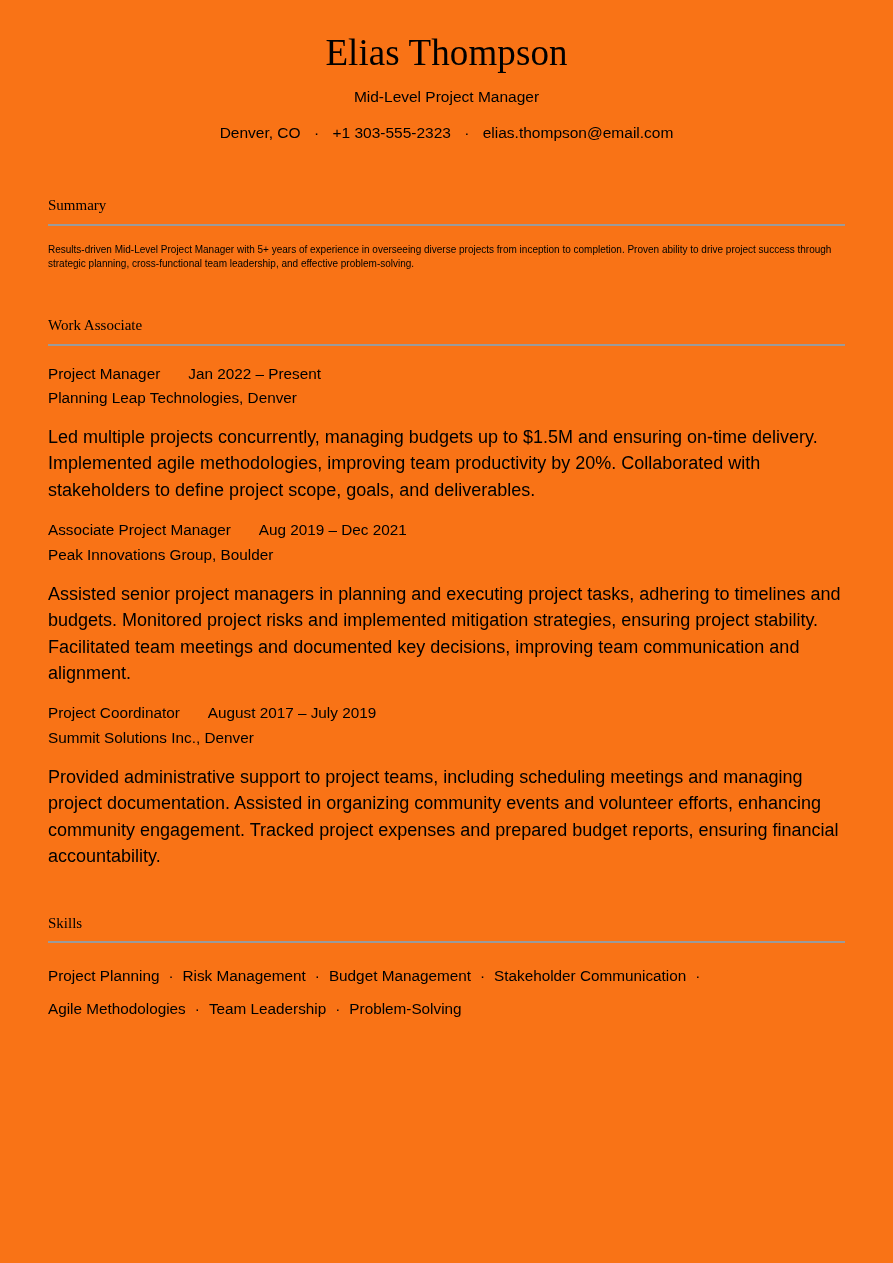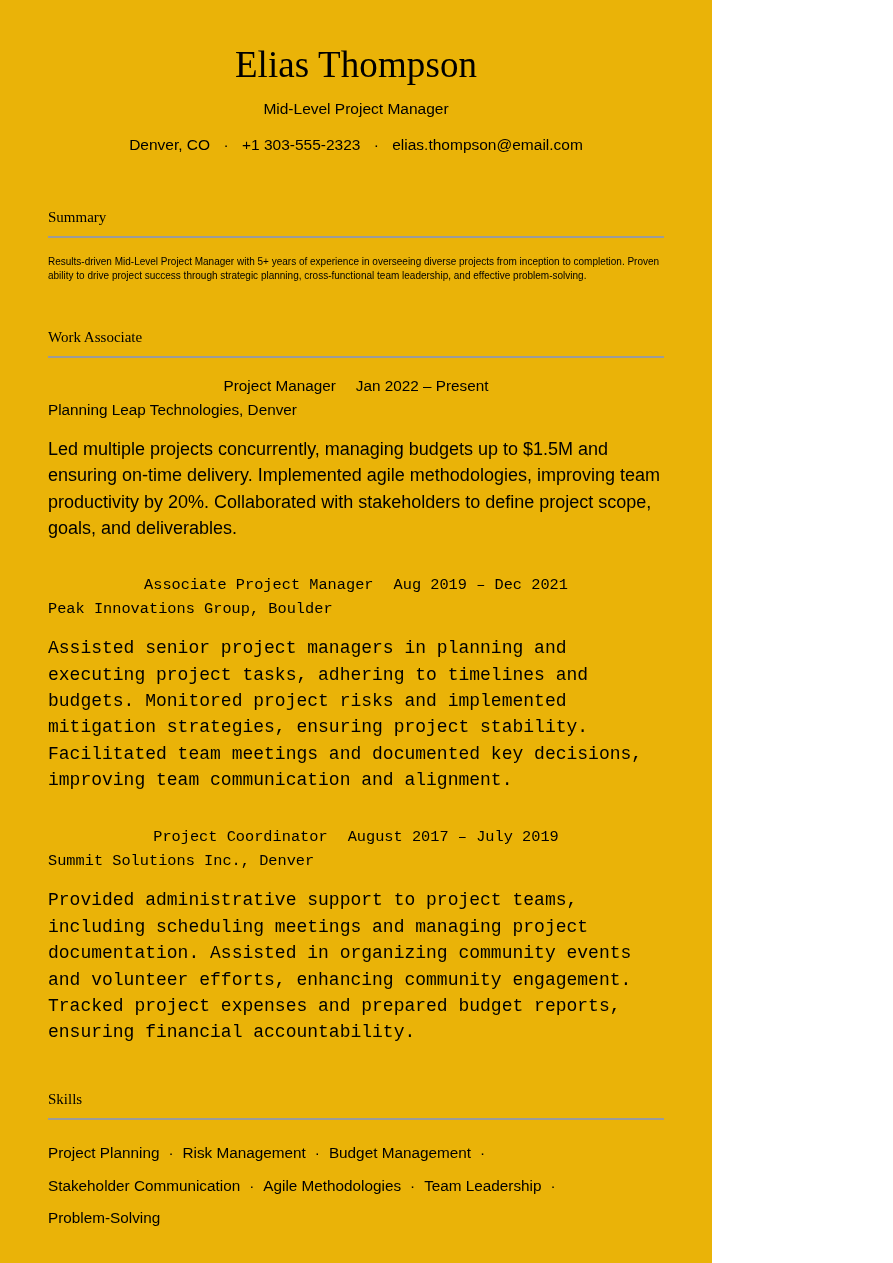--- a/index.html
+++ b/index.html
@@ -11,24 +11,24 @@
   body {
     width: 893px;
     height: 1263px;
     overflow: hidden;
     font-family: "Liberation Sans", sans-serif;
     color: #000000;
     -webkit-font-smoothing: antialiased;
   }
 
   .page {
-    width: 712px;
+    width: 893px;
     min-height: 1263px;
-    background: #eab308;
-    padding: 36px 48px 0 48px;
+    background: #f97316;
+    padding: 24px 48px 0 48px;
   }
 
   
   .header {
     text-align: center;
     padding-top: 6px;
   }
 
   .name {
     font-family: "Liberation Serif", serif;
@@ -86,27 +86,27 @@
   
   .para {
     font-size: 10px;
     line-height: 1.47;
     color: #000;
     text-align: left;
   }
 
   
   .entry { margin-bottom: 0; }
-  .entry + .entry { margin-top: 32px; font-family: Liberation Mono, monospace; }
+  .entry + .entry { margin-top: 16px; }
 
   .entry-head {
     display: flex;
-    justify-content: center;
+    justify-content: flex-start;
     align-items: baseline;
-    gap: 20px;
+    gap: 28px;
   }
 
   .entry-title {
     font-size: 15.3px;
     line-height: 1.45;
     color: #000;
   }
 
   .entry-dates {
     font-size: 15.3px;

